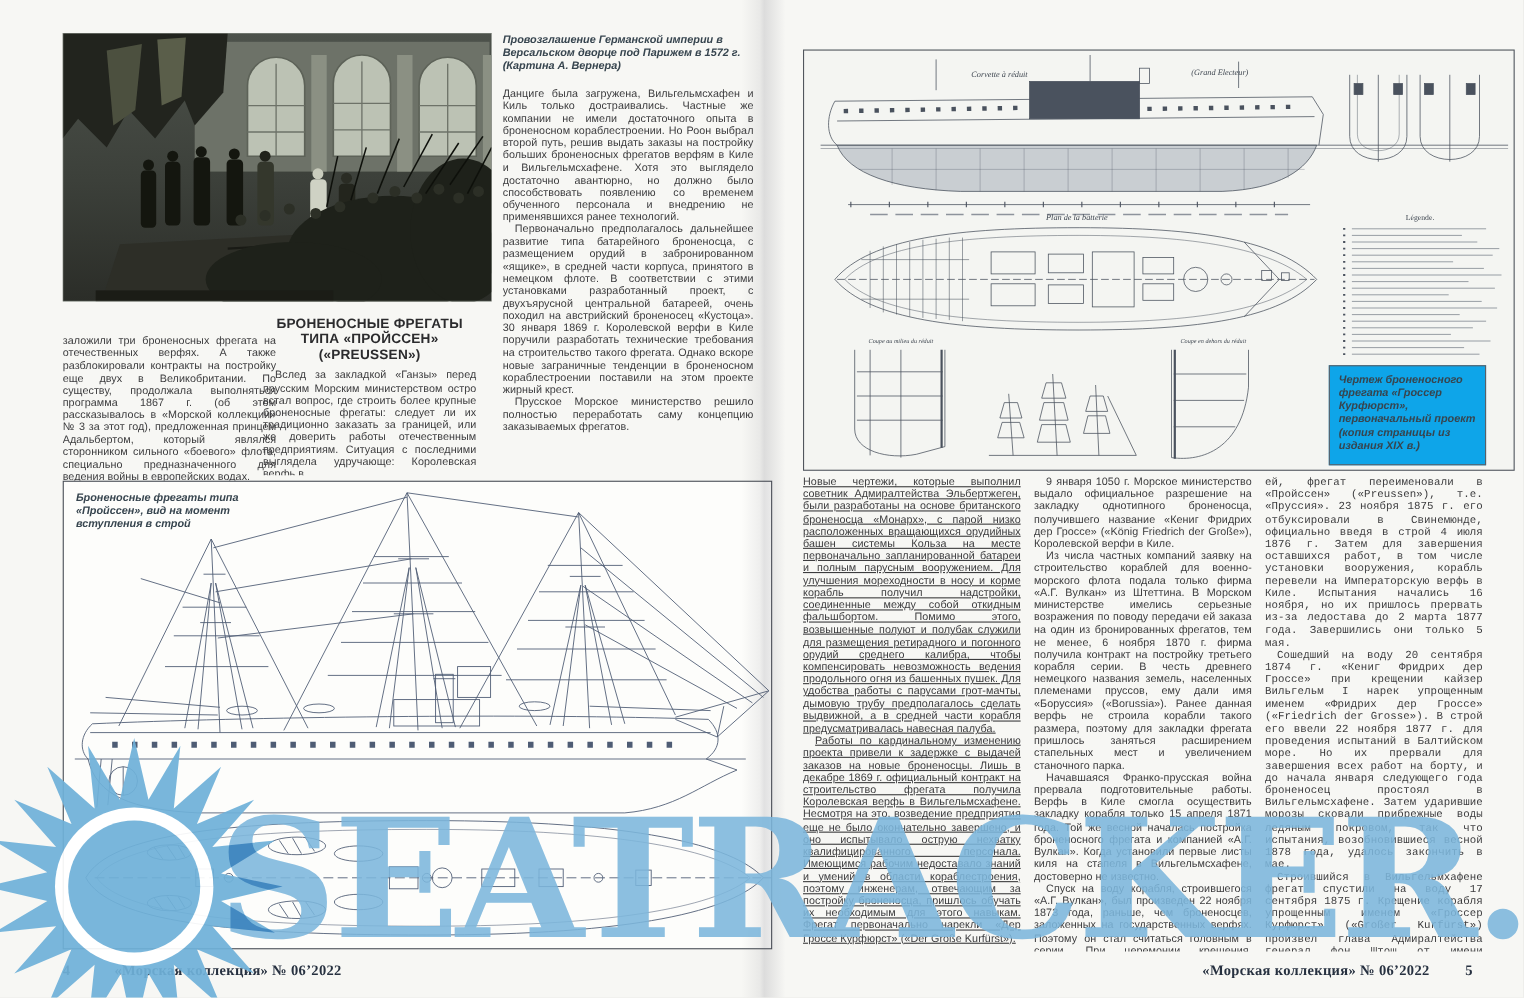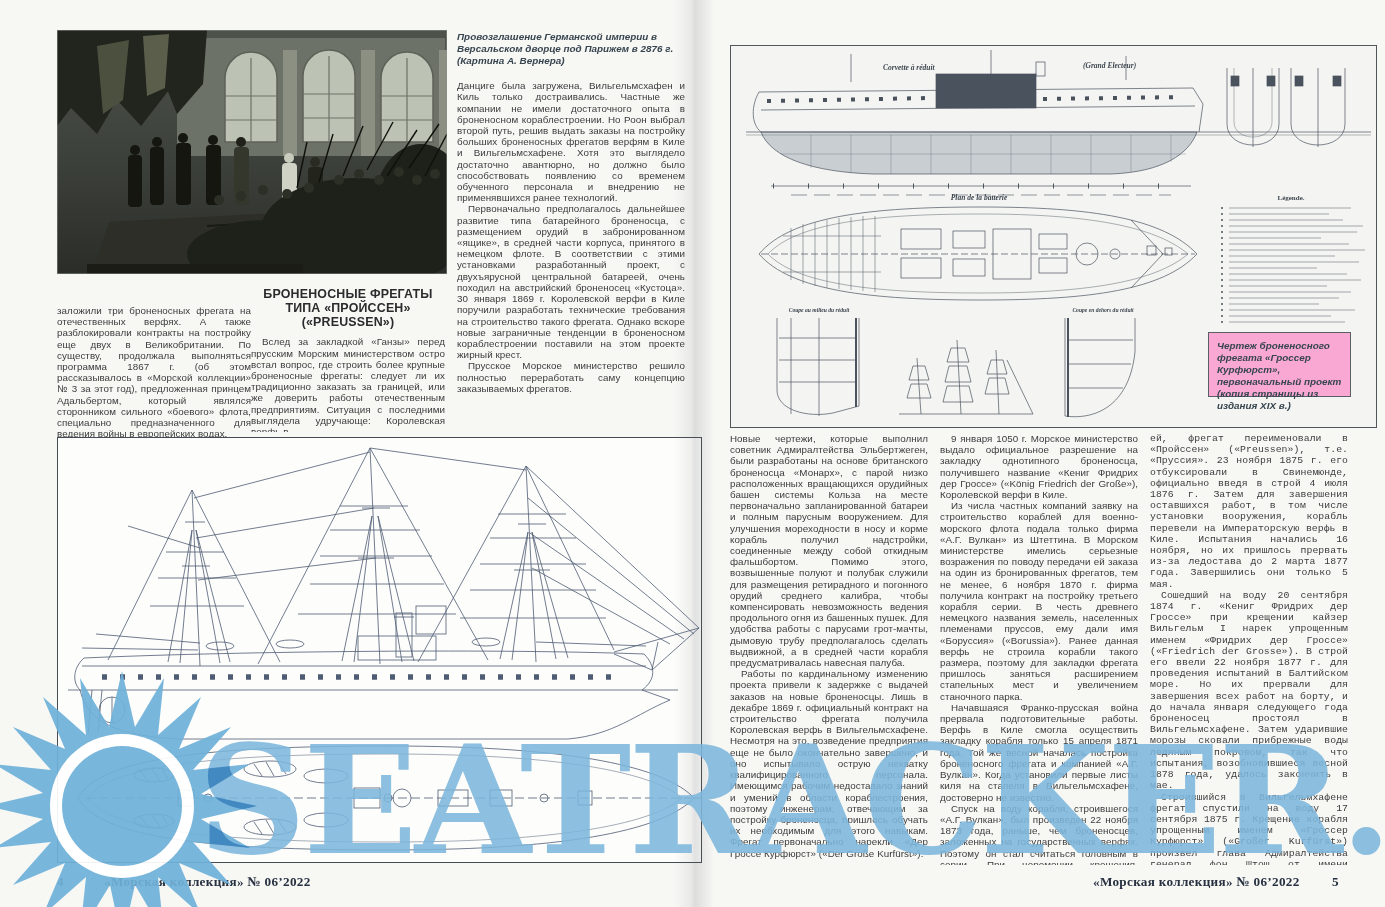--- a/index.html
+++ b/index.html
@@ -10,22 +10,22 @@
   .bt{font-size:9.8px;line-height:11.2px;text-align:justify;letter-spacing:.05px;color:#3c3c3e;}
   .bt p{margin:0;}
   .bt p.ind{text-indent:11px;}
   .clip{overflow:hidden;}
   .heading{font-size:12.4px;font-weight:bold;line-height:1.14;text-align:center;color:#2b2b2d;
            margin:1px 0 7px 0;letter-spacing:.2px;}
   .cap{font-size:9.9px;font-weight:bold;font-style:italic;line-height:1.22;color:#37454f;}
   .gap{height:13px;}
   
   .lfig{left:57px;top:437px;width:643px;height:424px;border:1.5px solid #474c54;background:#fdfdfb;}
-  .rfig{left:730px;top:45px;width:645px;height:381px;border:1px solid #51565d;background:#f4f5f2;font-weight:bold;}
-  .rcapbox{left:1208px;top:332px;width:143px;height:65px;border:1px solid #5a5f66;background:#f9a8d4;
+  .rfig{left:730px;top:45px;width:645px;height:381px;border:1px solid #51565d;background:#f4f5f2;}
+  .rcapbox{left:1208px;top:332px;width:143px;height:91px;border:1px solid #5a5f66;background:#0ea5e9;
            padding:7px 8px;box-sizing:border-box;z-index:6;}
   .figcap{position:absolute;left:11px;top:9px;width:155px;z-index:5;}
   
   .foot{font-family:"Liberation Serif",serif;font-size:13.2px;font-weight:bold;color:#273140;letter-spacing:.3px;}
   
   .gutter{left:674px;top:0;width:40px;height:907px;pointer-events:none;
     background:linear-gradient(to right,rgba(90,90,100,0) 0%,rgba(90,90,100,.09) 42%,rgba(80,80,95,.16) 52%,rgba(90,90,100,0) 100%);}
   
   .wm{position:absolute;inset:0;pointer-events:none;z-index:40;}
   .wm-text{position:absolute;left:198px;top:712px;white-space:nowrap;
@@ -138,38 +138,39 @@
       </g>
       <rect x="30" y="234" width="216" height="10" fill="#1b1c16"></rect>
       <rect x="0" y="0" width="390" height="244" fill="none" stroke="#8f948c" stroke-width="1"></rect>
     </svg>
   </div>
 
   <div class="abs bt clip" style="left:57px;top:305px;width:194px;height:143px;">
     <p>заложили три броненосных фрегата на отечественных верфях. А также разблокировали контракты на постройку еще двух в Великобритании. По существу, продолжала выполняться программа 1867 г. (об этом рассказывалось в «Морской коллекции» № 3 за этот год), предложенная принцем Адальбертом, который являлся сторонником сильного «боевого» флота, специально предназначенного для ведения войны в европейских водах.</p>
   </div>
 
-  <div class="abs clip" style="left:251px;top:286px;width:194px;height:146px;">
+  <div class="abs clip" style="left:239px;top:286px;width:194px;height:146px;">
     <div class="heading">БРОНЕНОСНЫЕ ФРЕГАТЫ ТИПА «ПРОЙССЕН» («PREUSSEN»)</div>
     <div class="bt">
         <p class="ind">Вслед за закладкой «Ганзы» перед прусским Морским министерством остро встал вопрос, где строить более крупные броненосные фрегаты: следует ли их традиционно заказать за границей, или же доверить работы отечественным предприятиям. Ситуация с последними выглядела удручающе: Королевская верфь в</p>
       </div>
   </div>
 
   <div class="abs clip" style="left:457px;top:31px;width:228px;height:402px;">
-    <div class="cap">Провозглашение Германской империи в Версальском дворце под Парижем в 2876 г. (Картина А. Вернера)</div>
+    <div class="cap">Провозглашение Германской империи в Версальском дворце под Парижем в 1572 г. (Картина А. Вернера)</div>
     <div class="gap"></div>
     <div class="bt">
       <p>Данциге была загружена, Вильгельмсхафен и Киль только достраивались. Частные же компании не имели достаточного опыта в броненосном кораблестроении. Но Роон выбрал второй путь, решив выдать заказы на постройку больших броненосных фрегатов верфям в Киле и Вильгельмсхафене. Хотя это выглядело достаточно авантюрно, но должно было способствовать появлению со временем обученного персонала и внедрению не применявшихся ранее технологий.</p>
       <p class="ind">Первоначально предполагалось дальнейшее развитие типа батарейного броненосца, с размещением орудий в забронированном «ящике», в средней части корпуса, принятого в немецком флоте. В соответствии с этими установками разработанный проект, с двухъярусной центральной батареей, очень походил на австрийский броненосец «Кустоца». 30 января 1869 г. Королевской верфи в Киле поручили разработать технические требования на строительство такого фрегата. Однако вскоре новые заграничные тенденции в броненосном кораблестроении поставили на этом проекте жирный крест.</p>
       <p class="ind">Прусское Морское министерство решило полностью переработать саму концепцию заказываемых фрегатов.</p>
     </div>
   </div>
 
   <div class="abs lfig">
+    <div class="figcap cap">Броненосные фрегаты типа «Пройссен», вид на момент вступления в строй</div>
     <svg width="643" height="421" viewBox="0 0 643 421" stroke="#4e5c74" stroke-width="0.8" fill="none">
 
       <line x1="142" y1="228" x2="134" y2="52"></line>
         <line x1="322" y1="226" x2="312" y2="10"></line>
         <line x1="478" y1="224" x2="468" y2="28"></line>
 
       <line x1="124" y1="128" x2="152" y2="128"></line>
         <line x1="127" y1="84" x2="147" y2="84"></line>
       <line x1="300" y1="120" x2="336" y2="120"></line>
         <line x1="304" y1="70" x2="332" y2="70"></line>
@@ -440,21 +441,21 @@
       <path d="M256,328 L276,328 L272,314 L260,314 Z"></path>
         <path d="M254,348 L278,348 L274,332 L258,332 Z"></path>
       <line x1="302" y1="368" x2="276" y2="314"></line>
     </svg>
   </div>
 
   <div class="abs rcapbox cap">
     <span>Чертеж броненосного фрегата «Гроссер Курфюрст», первоначальный проект (копия страницы из издания XIX в.)</span>
   </div>
 
-  <div class="abs bt clip" style="left:730px;top:433px;width:198px;height:432px;">
+  <div class="abs bt clip" style="left:730px;top:433px;width:198px;height:432px;text-decoration:underline;">
     <p>Новые чертежи, которые выполнил советник Адмиралтейства Эльбертжеген, были разработаны на основе британского броненосца «Монарх», с парой низко расположенных вращающихся орудийных башен системы Кольза на месте первоначально запланированной батареи и полным парусным вооружением. Для улучшения мореходности в носу и корме корабль получил надстройки, соединенные между собой откидным фальшбортом. Помимо этого, возвышенные полуют и полубак служили для размещения ретирадного и погонного орудий среднего калибра, чтобы компенсировать невозможность ведения продольного огня из башенных пушек. Для удобства работы с парусами грот-мачты, дымовую трубу предполагалось сделать выдвижной, а в средней части корабля предусматривалась навесная палуба.</p>
     <p class="ind">Работы по кардинальному изменению проекта привели к задержке с выдачей заказов на новые броненосцы. Лишь в декабре 1869 г. официальный контракт на строительство фрегата получила Королевская верфь в Вильгельмсхафене. Несмотря на это, возведение предприятия еще не было окончательно завершено, и оно испытывало острую нехватку квалифицированного персонала. Имеющимся рабочим недоставало знаний и умений в области кораблестроения, поэтому инженерам, отвечающим за постройку броненосца, пришлось обучать их необходимым для этого навыкам. Фрегат первоначально нарекли «Дер Гроссе Курфюрст» («Der Große Kurfürst»).</p>
   </div>
   <div class="abs bt clip" style="left:940px;top:433px;width:198px;height:432px;">
     <p class="ind">9 января 1050 г. Морское министерство выдало официальное разрешение на закладку однотипного броненосца, получившего название «Кениг Фридрих дер Гроссе» («König Friedrich der Große»), Королевской верфи в Киле.</p>
     <p class="ind">Из числа частных компаний заявку на строительство кораблей для военно-морского флота подала только фирма «А.Г. Вулкан» из Штеттина. В Морском министерстве имелись серьезные возражения по поводу передачи ей заказа на один из бронированных фрегатов, тем не менее, 6 ноября 1870 г. фирма получила контракт на постройку третьего корабля серии. В честь древнего немецкого названия земель, населенных племенами пруссов, ему дали имя «Боруссия» («Borussia»). Ранее данная верфь не строила корабли такого размера, поэтому для закладки фрегата пришлось заняться расширением стапельных мест и увеличением станочного парка.</p>
     <p class="ind">Начавшаяся Франко-прусская война прервала подготовительные работы. Верфь в Киле смогла осуществить закладку корабля только 15 апреля 1871 года. Той же весной началась постройка броненосного фрегата и компанией «А.Г. Вулкан». Когда установили первые листы киля на стапеля в Вильгельмсхафене, достоверно не известно.</p>
     <p class="ind">Спуск на воду корабля, строившегося «А.Г. Вулкан», был произведен 22 ноября 1873 года, раньше, чем броненосцев, заложенных на государственных верфях. Поэтому он стал считаться головным в серии. При церемонии крещения, произведенной наследной принцессой Виктори-</p>
   </div>
   <div class="abs bt clip" style="left:1150px;top:433px;width:198px;height:432px;font-family:Liberation Mono, monospace;">

